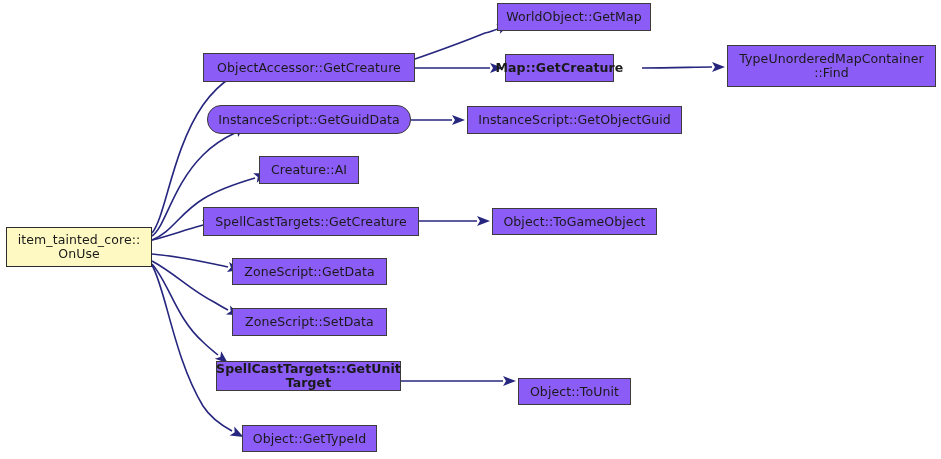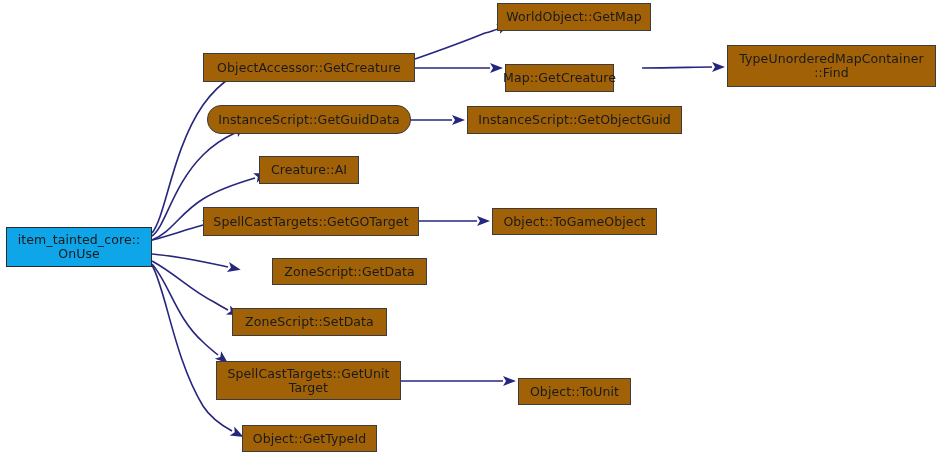--- a/index.html
+++ b/index.html
@@ -13,34 +13,34 @@
     width: 941px;
     height: 459px;
     background: #ffffff;
     overflow: hidden;
     font-family: "DejaVu Sans", "Liberation Sans", sans-serif;
   }
   .gnode {
     position: absolute;
     box-sizing: border-box;
     border: 1px solid #3c3c3c;
-    background: #a16207;
+    background: #8b5cf6;
     color: #1a1a1a;
     font-size: 12.5px;
     line-height: 14px;
     display: flex;
     align-items: center;
     justify-content: center;
     text-align: center;
     white-space: pre-line;
     letter-spacing: 0.1px;
     z-index: 5;
   }
   .gnode.root {
-    background: #0ea5e9;
+    background: #fef9c3;
     border-color: #2b2b2b;
   }
   .gnode .nlabel {
     display: block;
     padding: 0 4px;
   }
   svg.edges {
     position: absolute;
     left: 0;
     top: 0;
@@ -89,28 +89,28 @@
         <polygon points="0,-5 13,0 0,5 3,0" fill="#26267f" transform="translate(712,67) rotate(0)"></polygon>
       </g>
   </svg>
 
   <div id="node-layer">
       <div class="gnode root" style="left: 6px; top: 227px; width: 146px; height: 40px;"><span class="nlabel">item_tainted_core::
 OnUse</span></div>
       <div class="gnode" style="left: 203px; top: 53px; width: 212px; height: 29px;"><span class="nlabel">ObjectAccessor::GetCreature</span></div>
       <div class="gnode" style="left: 207px; top: 105px; width: 204px; height: 29px; border-radius: 14px;"><span class="nlabel">InstanceScript::GetGuidData</span></div>
       <div class="gnode" style="left: 259px; top: 156px; width: 100px; height: 28px;"><span class="nlabel">Creature::AI</span></div>
-      <div class="gnode" style="left: 203px; top: 207px; width: 216px; height: 29px;"><span class="nlabel">SpellCastTargets::GetGOTarget</span></div>
-      <div class="gnode" style="left: 232px; top: 258px; width: 155px; height: 27px; margin-left: 40px;"><span class="nlabel">ZoneScript::GetData</span></div>
+      <div class="gnode" style="left: 203px; top: 207px; width: 216px; height: 29px;"><span class="nlabel">SpellCastTargets::GetCreature</span></div>
+      <div class="gnode" style="left: 232px; top: 258px; width: 155px; height: 27px;"><span class="nlabel">ZoneScript::GetData</span></div>
       <div class="gnode" style="left: 232px; top: 308px; width: 155px; height: 28px; justify-content: center;"><span class="nlabel">ZoneScript::SetData</span></div>
-      <div class="gnode" style="left: 216px; top: 361px; width: 185px; height: 39px;"><span class="nlabel">SpellCastTargets::GetUnit
+      <div class="gnode" style="left: 216px; top: 361px; width: 185px; height: 30px; font-weight: bold;"><span class="nlabel">SpellCastTargets::GetUnit
 Target</span></div>
       <div class="gnode" style="left: 242px; top: 425px; width: 135px; height: 27px;"><span class="nlabel">Object::GetTypeId</span></div>
       <div class="gnode" style="left: 497px; top: 3px; width: 154px; height: 28px;"><span class="nlabel">WorldObject::GetMap</span></div>
-      <div class="gnode" style="left: 505px; top: 64px; width: 109px; height: 28px;"><span class="nlabel">Map::GetCreature</span></div>
+      <div class="gnode" style="left: 505px; top: 54px; width: 109px; height: 28px; font-weight: bold;"><span class="nlabel">Map::GetCreature</span></div>
       <div class="gnode" style="left: 467px; top: 106px; width: 215px; height: 28px; align-items: center;"><span class="nlabel">InstanceScript::GetObjectGuid</span></div>
       <div class="gnode" style="left: 492px; top: 208px; width: 165px; height: 27px; text-align: right;"><span class="nlabel">Object::ToGameObject</span></div>
       <div class="gnode" style="left: 518px; top: 352px; width: 113px; height: 27px; margin-top: 26px;"><span class="nlabel">Object::ToUnit</span></div>
       <div class="gnode" style="left: 727px; top: 45px; width: 209px; height: 42px;"><span class="nlabel">TypeUnorderedMapContainer
 ::Find</span></div>
     </div>
 
 </div>
 
 </body></html>

